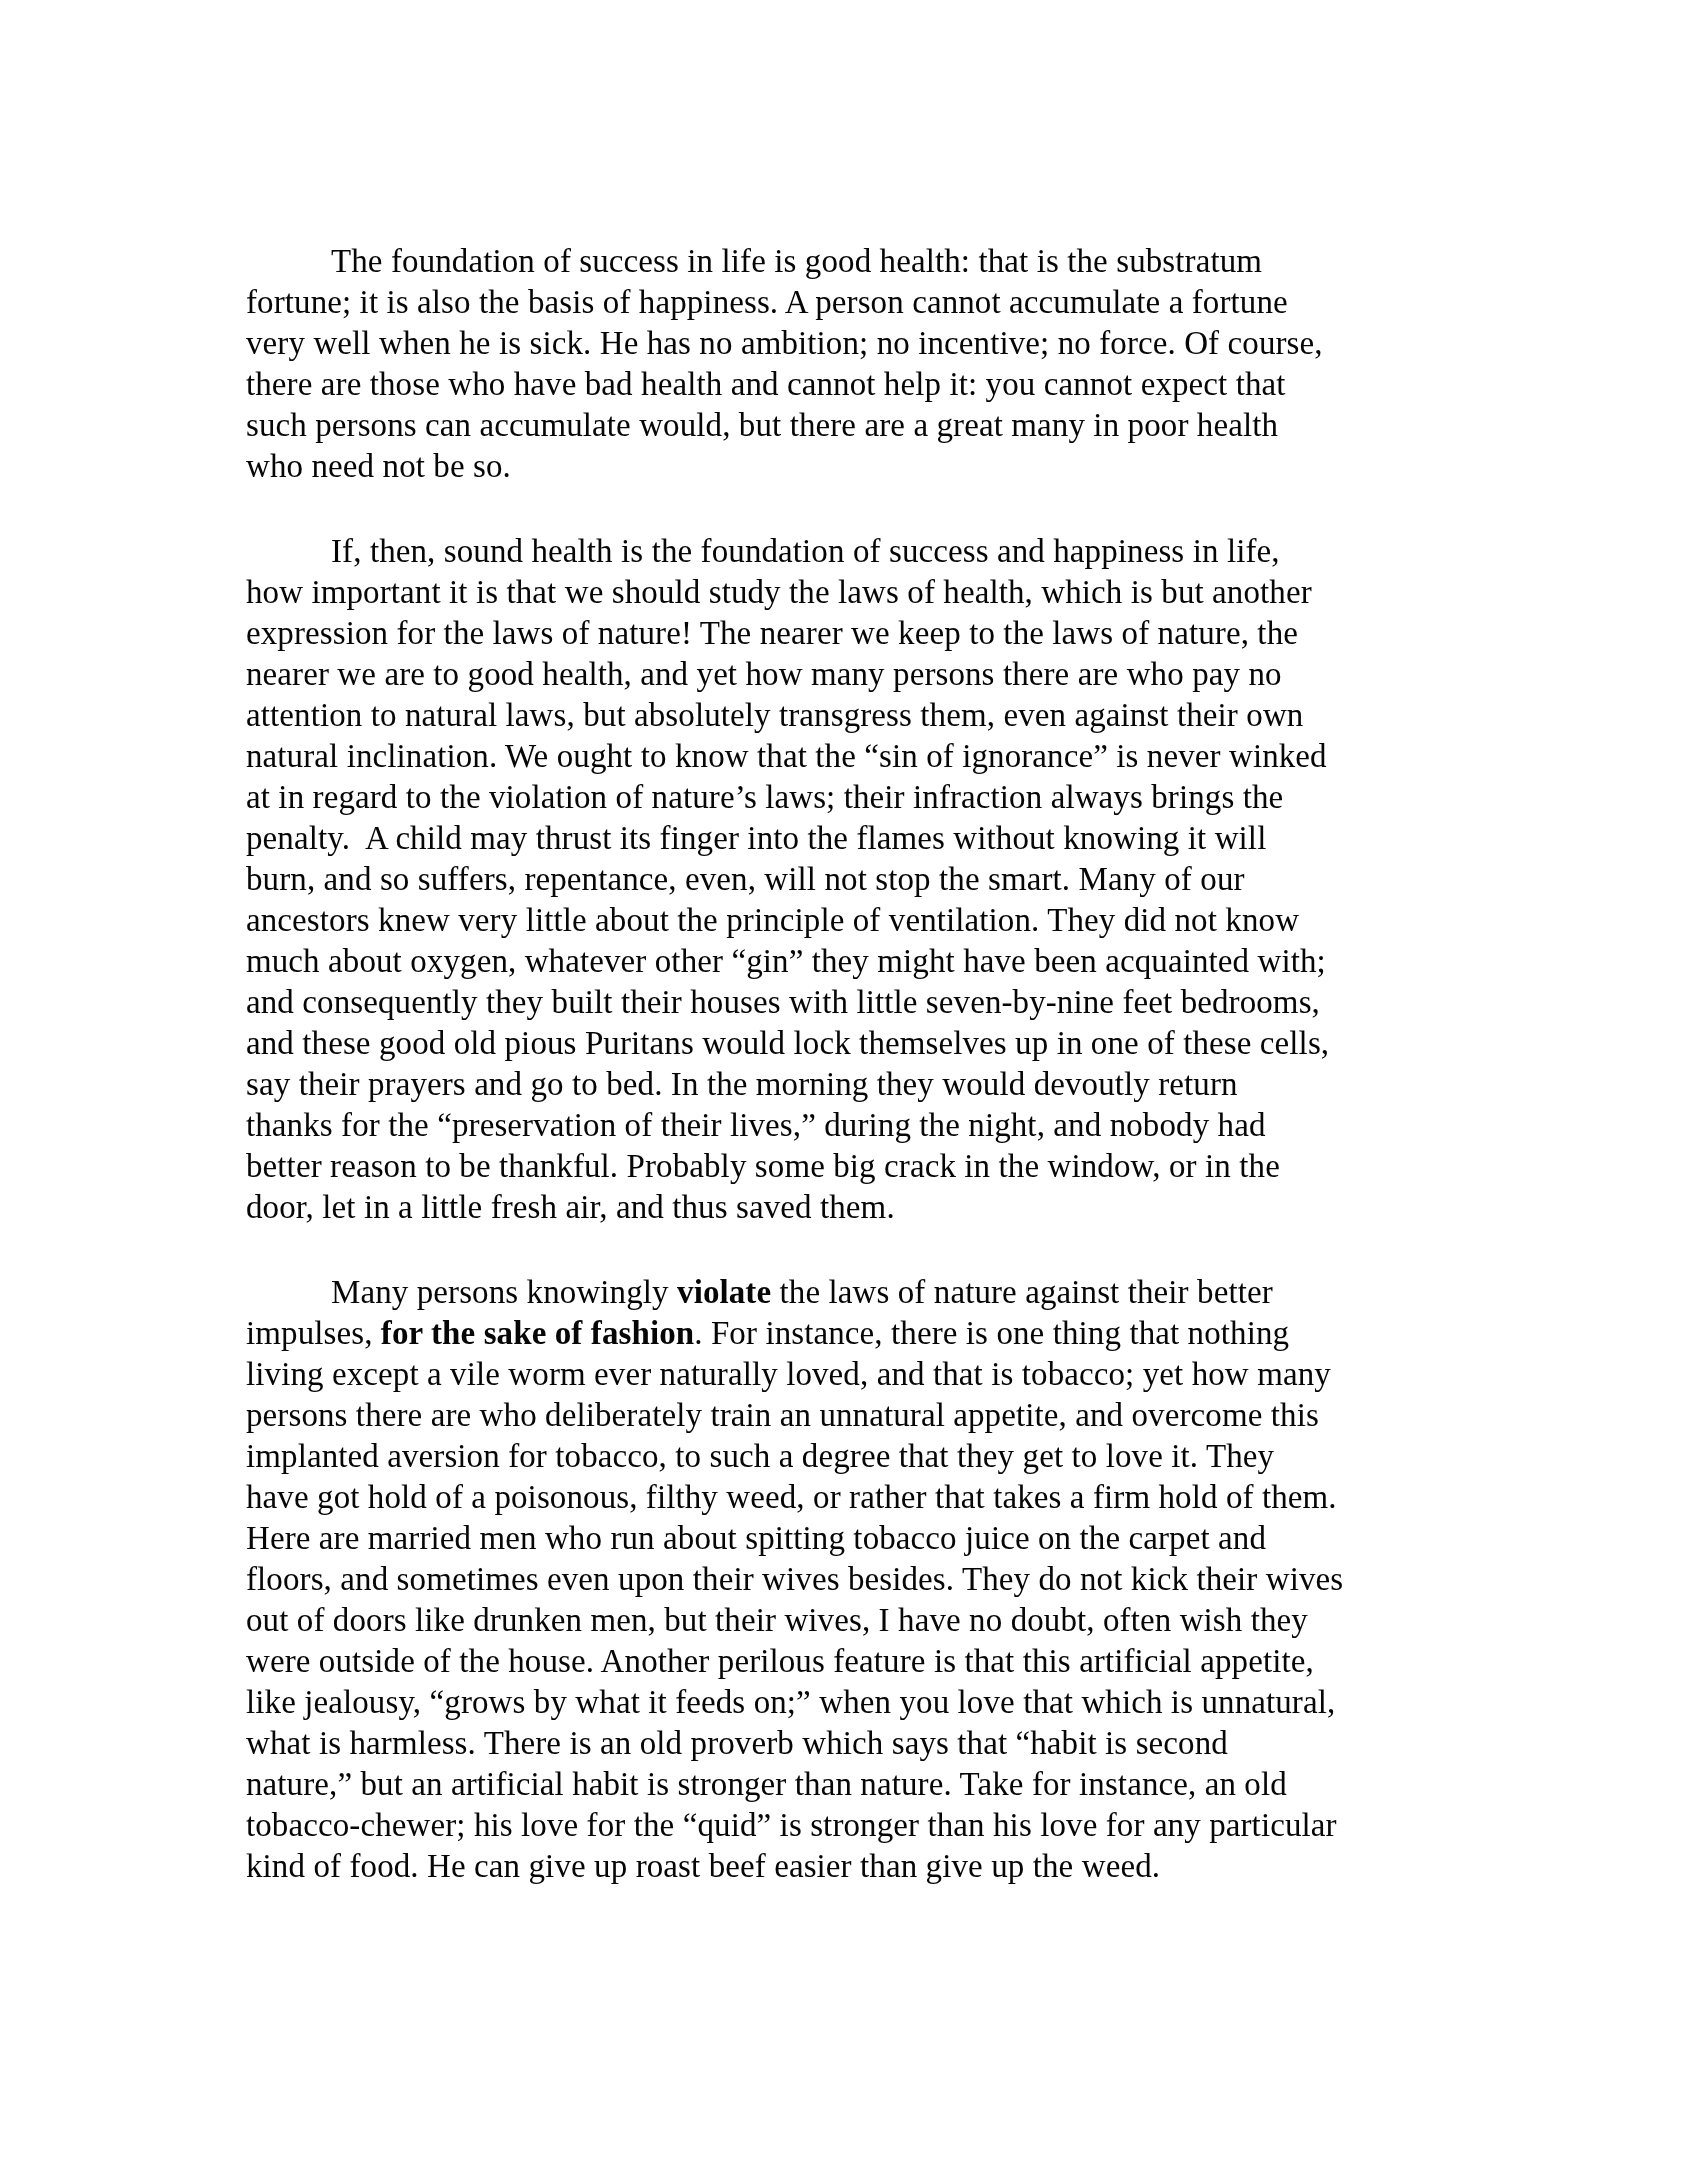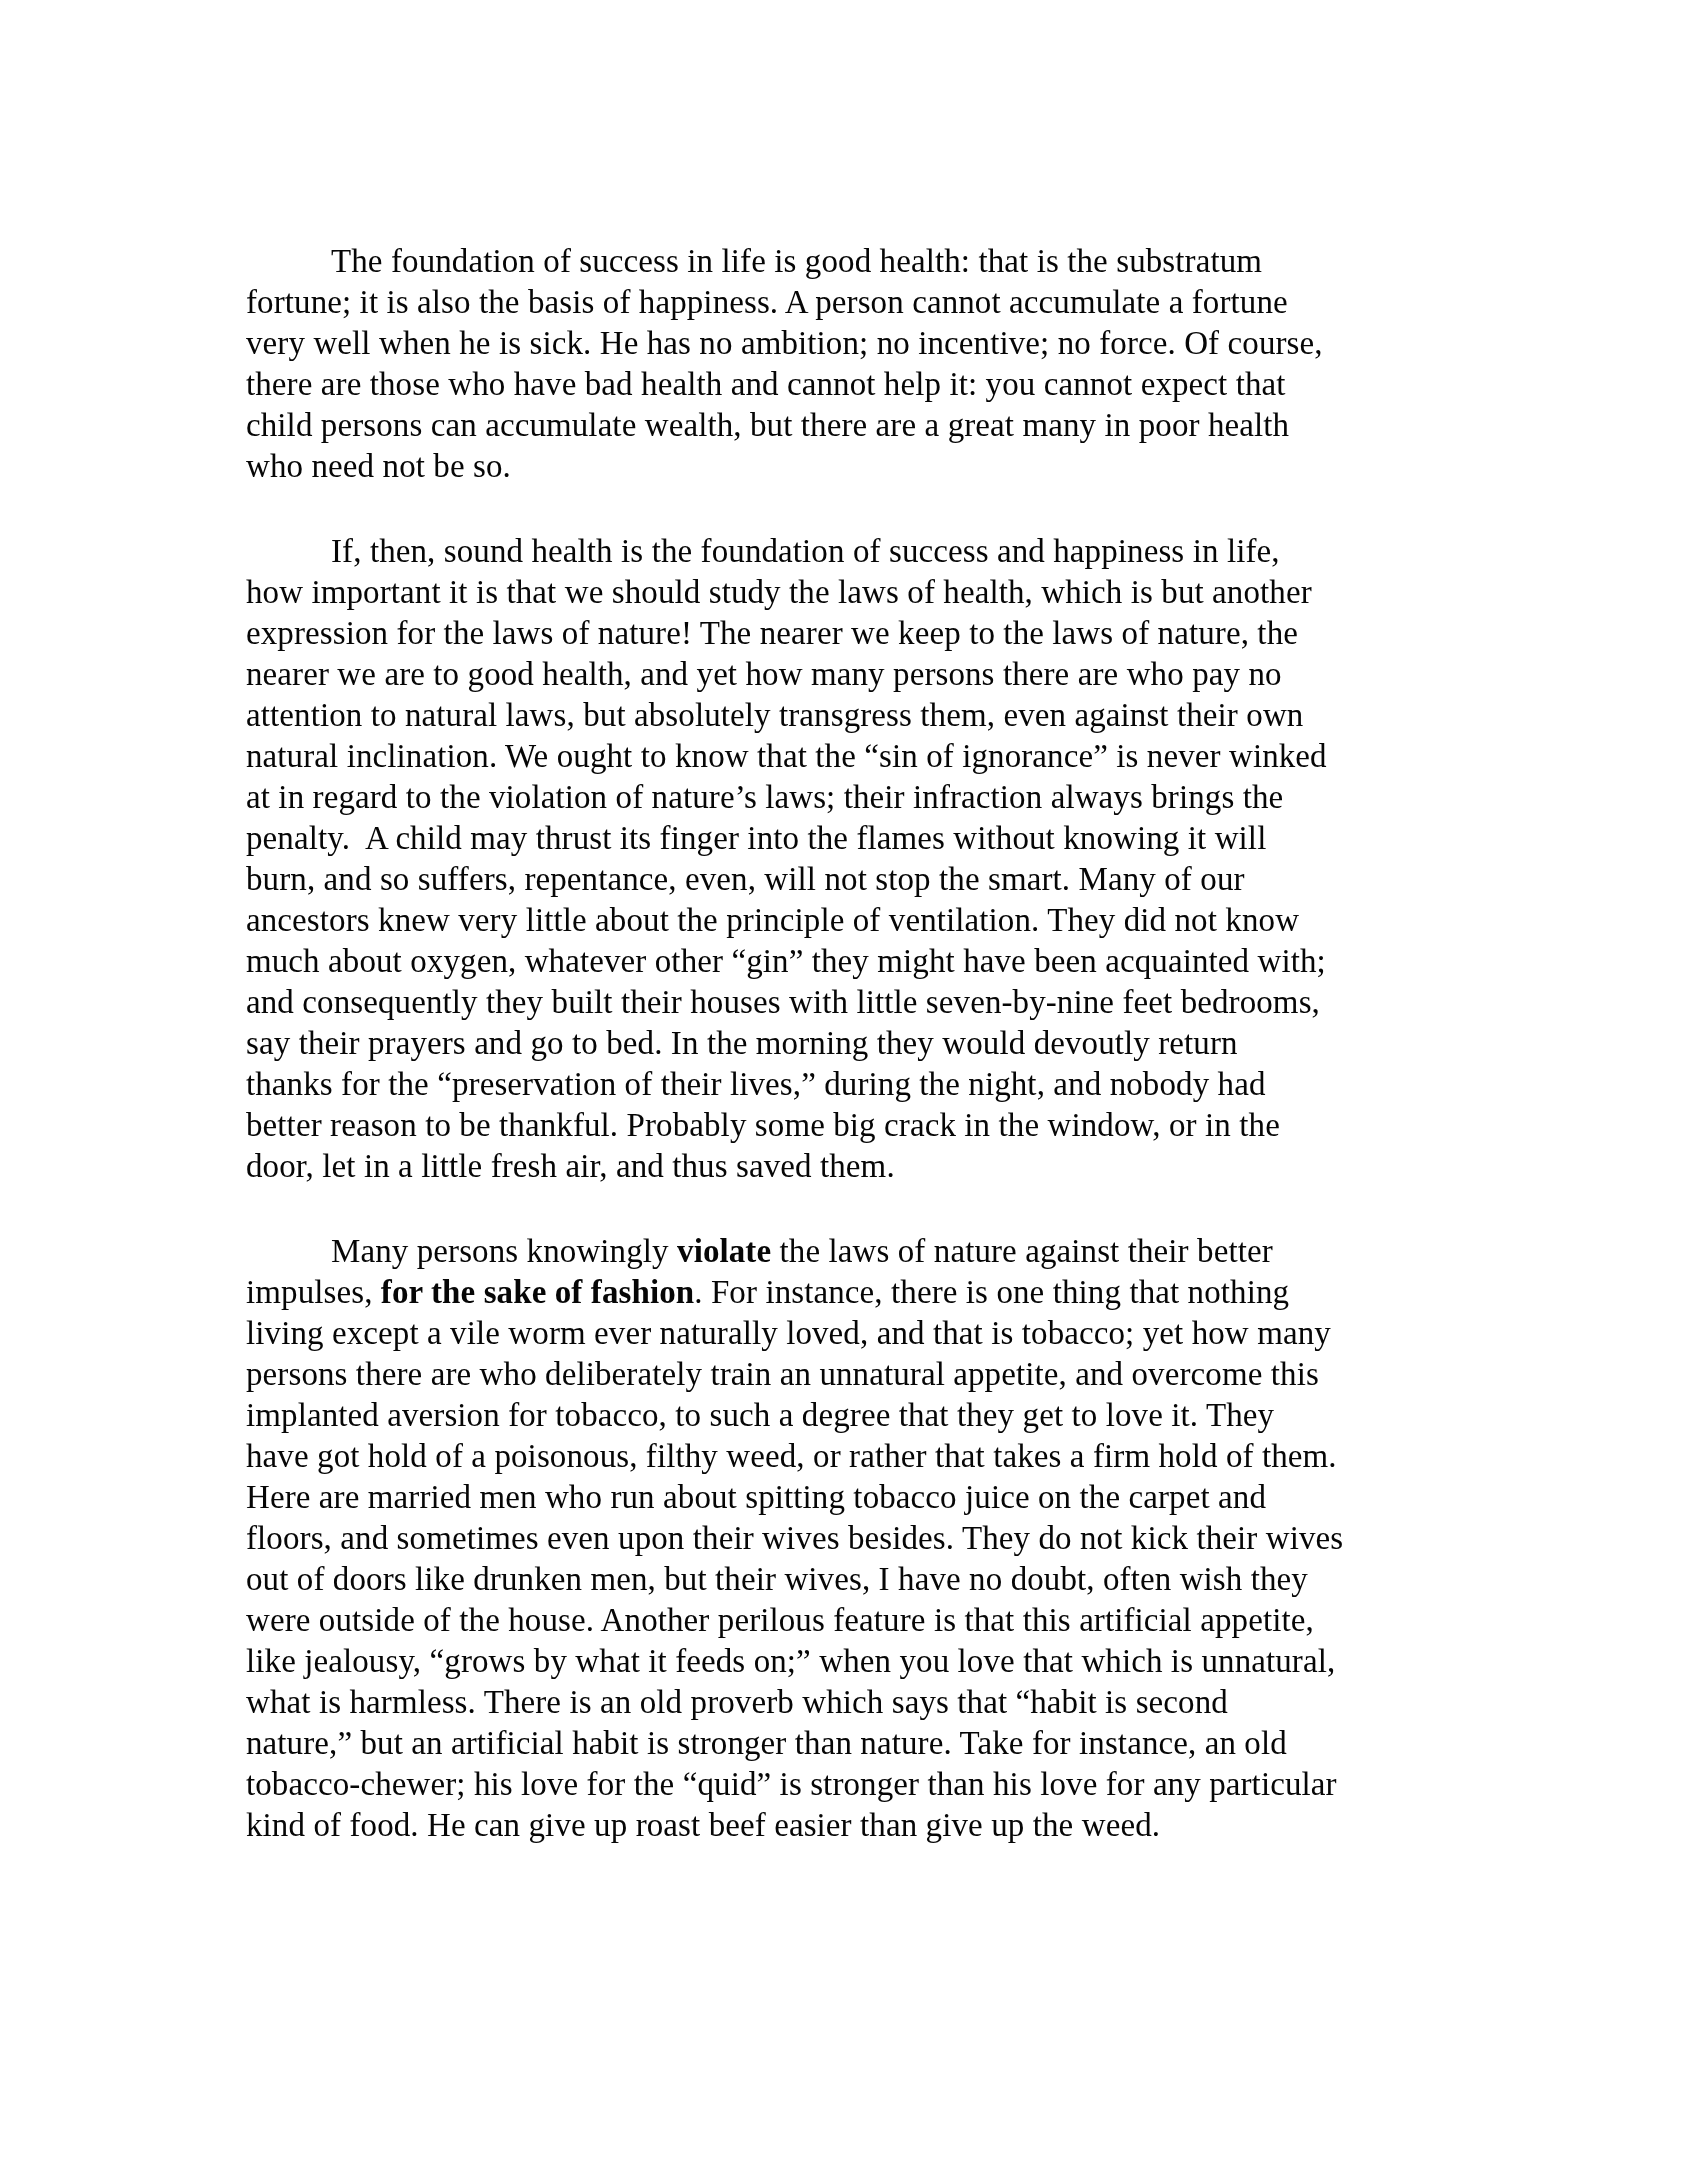--- a/index.html
+++ b/index.html
@@ -50,36 +50,37 @@
 </head>
 <body style="background: rgb(255, 255, 255);">
 
 <div class="doc-page">
   <div class="doc-body" style="color: rgb(6, 6, 6);">
       <div class="para">
         <div class="line first"><span class="">The foundation of success in life is good health: that is the substratum</span></div>
         <div class="line"><span class="">fortune; it is also the basis of happiness. A person cannot accumulate a fortune</span></div>
         <div class="line"><span class="">very well when he is sick. He has no ambition; no incentive; no force. Of course,</span></div>
         <div class="line"><span class="">there are those who have bad health and cannot help it: you cannot expect that</span></div>
-        <div class="line"><span class="">child persons can accumulate wealth, but there are a great many in poor health</span></div>
+        <div class="line"><span class="">such persons can accumulate would, but there are a great many in poor health</span></div>
         <div class="line"><span class="">who need not be so.</span></div>
       </div>
       <div class="para">
         <div class="line first"><span class="">If, then, sound health is the foundation of success and happiness in life,</span></div>
         <div class="line"><span class="">how important it is that we should study the laws of health, which is but another</span></div>
         <div class="line"><span class="">expression for the laws of nature! The nearer we keep to the laws of nature, the</span></div>
         <div class="line"><span class="">nearer we are to good health, and yet how many persons there are who pay no</span></div>
         <div class="line"><span class="">attention to natural laws, but absolutely transgress them, even against their own</span></div>
         <div class="line"><span class="">natural inclination. We ought to know that the “sin of ignorance” is never winked</span></div>
         <div class="line"><span class="">at in regard to the violation of nature’s laws; their infraction always brings the</span></div>
         <div class="line"><span class="">penalty.  A child may thrust its finger into the flames without knowing it will</span></div>
         <div class="line"><span class="">burn, and so suffers, repentance, even, will not stop the smart. Many of our</span></div>
         <div class="line"><span class="">ancestors knew very little about the principle of ventilation. They did not know</span></div>
         <div class="line"><span class="">much about oxygen, whatever other “gin” they might have been acquainted with;</span></div>
         <div class="line"><span class="">and consequently they built their houses with little seven-by-nine feet bedrooms,</span></div>
+        <div class="line"><span class="">and these good old pious Puritans would lock themselves up in one of these cells,</span></div>
         <div class="line"><span class="">say their prayers and go to bed. In the morning they would devoutly return</span></div>
         <div class="line"><span class="">thanks for the “preservation of their lives,” during the night, and nobody had</span></div>
         <div class="line"><span class="">better reason to be thankful. Probably some big crack in the window, or in the</span></div>
         <div class="line"><span class="">door, let in a little fresh air, and thus saved them.</span></div>
       </div>
       <div class="para">
         <div class="line first"><span class="">Many persons knowingly </span><span class="bold">violate</span><span class=""> the laws of nature against their better</span></div>
         <div class="line"><span class="">impulses, </span><span class="bold">for the sake of fashion</span><span class="">. For instance, there is one thing that nothing</span></div>
         <div class="line"><span class="">living except a vile worm ever naturally loved, and that is tobacco; yet how many</span></div>
         <div class="line"><span class="">persons there are who deliberately train an unnatural appetite, and overcome this</span></div>

